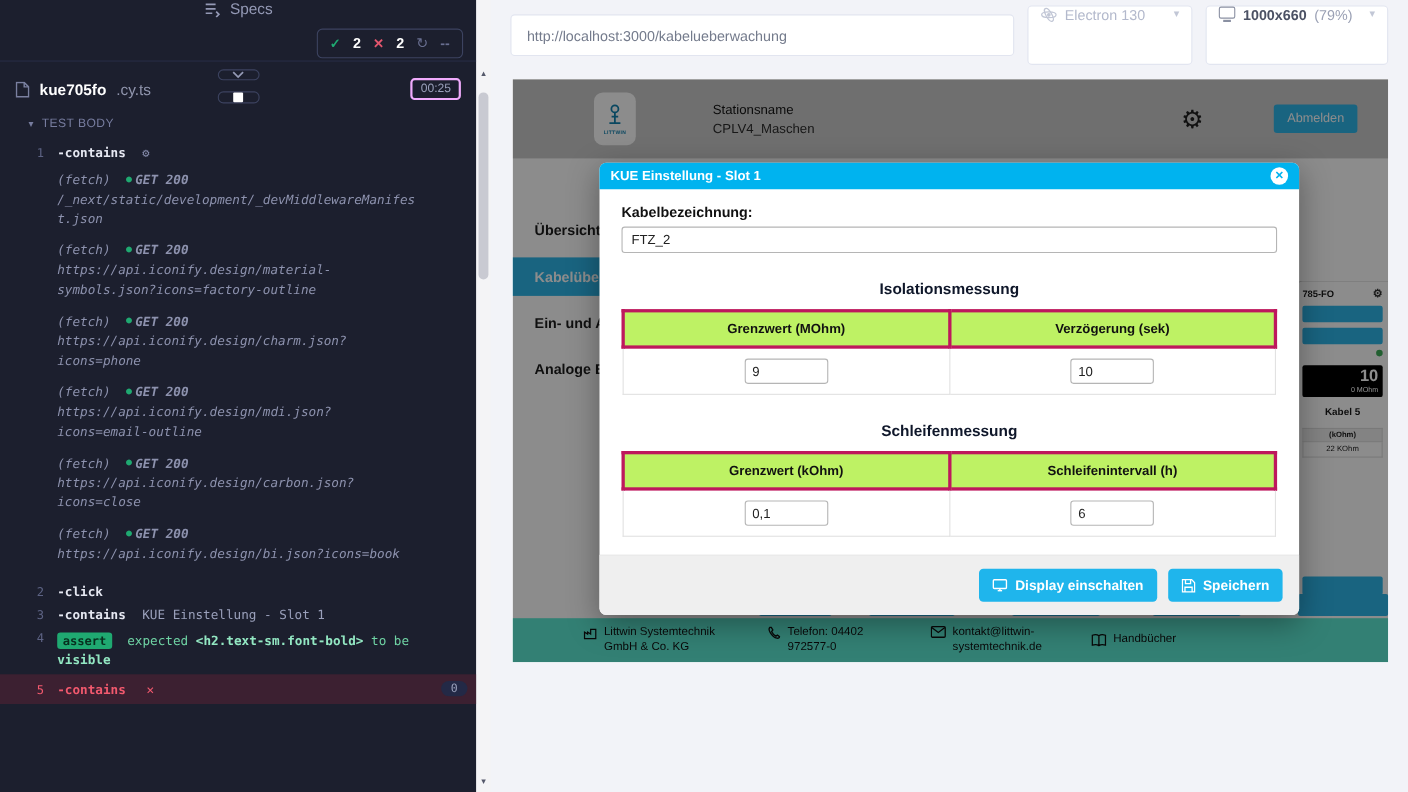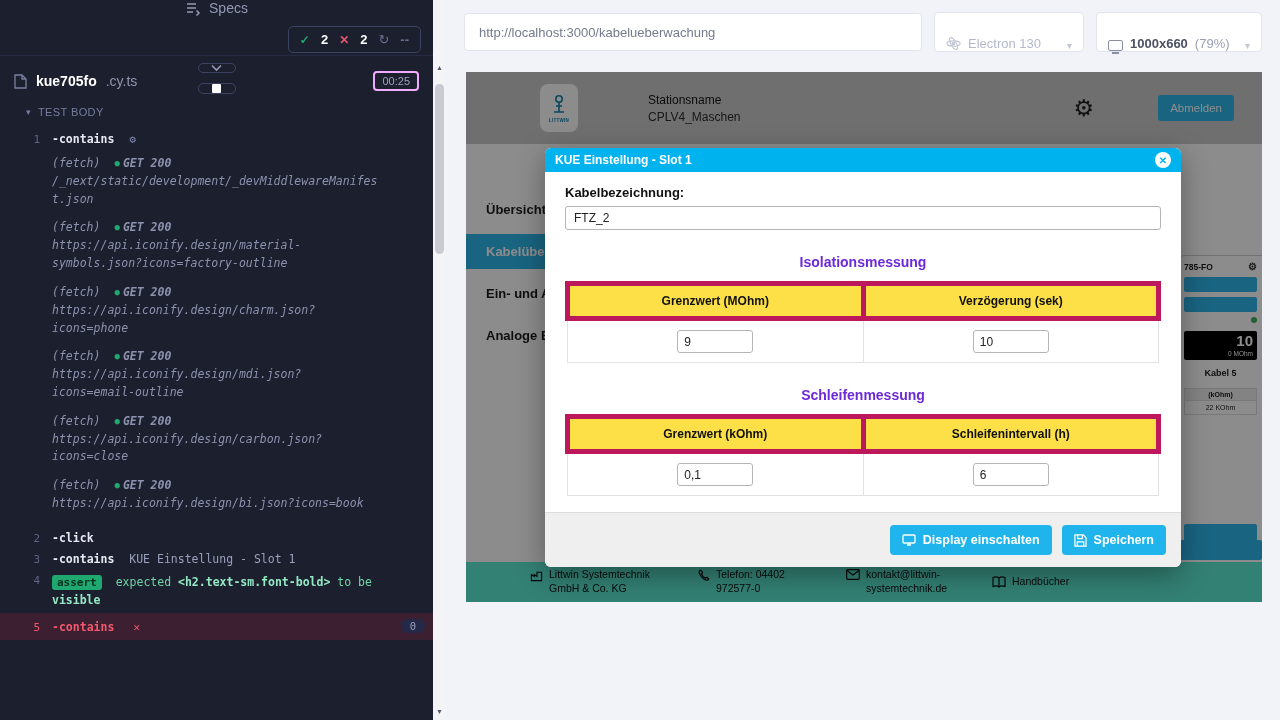--- a/index.html
+++ b/index.html
@@ -86,22 +86,22 @@
   
   #topbar {
     position:absolute; left:446px; top:0; width:834px; height:64px;
     display:flex; align-items:center; gap:12px; padding:0 18px; background:#f2f3f8;
   }
   .url-input {
     flex:1; height:38px; background:#fff; border:1px solid #e2e5f0; border-radius:4px;
     display:flex; align-items:center; padding:0 14px; color:#747b8c; font-size:13px;
   }
   .selector {
-    height:40px; background:#fff; border:1px solid #e2e5f0; border-radius:4px;
-    display:flex; align-items:flex-end; gap:7px; padding:0 11px; font-size:13px;
+    height:54px; background:#fff; border:1px solid #e2e5f0; border-radius:4px;
+    display:flex; align-items:flex-start; gap:7px; padding:0 11px; font-size:13px;
   }
   .browser-select { width:150px; color:#b3b9cc; }
   .viewport-select { width:166px; color:#4b5164; }
   .vp-size { font-weight:700; color:#4b5164; }
   .vp-zoom { color:#9aa0b4; }
   .sel-chevron { margin-left:auto; color:#c2c7d6; font-size:10px; }
   .monitor-ico { width:15px; height:11px; border:1.6px solid #8a90a2; border-radius:2px; position:relative; }
   .monitor-ico::after { content:""; position:absolute; left:3px; right:3px; bottom:-4px; height:2px; background:#8a90a2; }
 
   
@@ -179,23 +179,23 @@
     margin-left:auto; width:16px; height:16px; border-radius:50%; background:#fff;
     color:#00b3ef; display:flex; align-items:center; justify-content:center;
     font-size:10px; font-weight:700; cursor:pointer;
   }
   .modal-body { padding:13px 20px 0; }
   .field-label { font-size:13px; font-weight:700; color:#111; margin-bottom:6px; }
   .text-input {
     width:100%; height:24px; border:1px solid #b5b5b5; border-radius:3px;
     font-size:12px; padding:0 8px; color:#222; font-family:"Liberation Sans", sans-serif;
   }
-  .section-title { text-align:center; font-weight:700; font-size:14px; margin:24px 0 11px; color:#6d28d9; }
+  .section-title { text-align:center; font-weight:700; font-size:14px; margin:24px 0 11px; color:#0f172a; }
   .mtable { width:100%; border-collapse:collapse; }
-  .mtable th { background:#fde047; border:5px solid #be185d; font-size:12px; padding:8px 6px; color:#111; }
+  .mtable th { background:#bef264; border:3px solid #be185d; font-size:12px; padding:8px 6px; color:#111; }
   .mtable td { border:1px solid #e2e2e2; padding:9px; text-align:center; }
   .cell-input {
     width:76px; height:23px; border:1px solid #b5b5b5; border-radius:3px;
     font-size:12px; padding:0 6px; font-family:"Liberation Sans", sans-serif; color:#222;
   }
   .modal-footer {
     margin-top:16px; background:#efefef; border-top:1px solid #dcdcdc;
     padding:12px 15px; display:flex; justify-content:flex-end; gap:10px;
     border-radius:0 0 6px 6px;
   }

